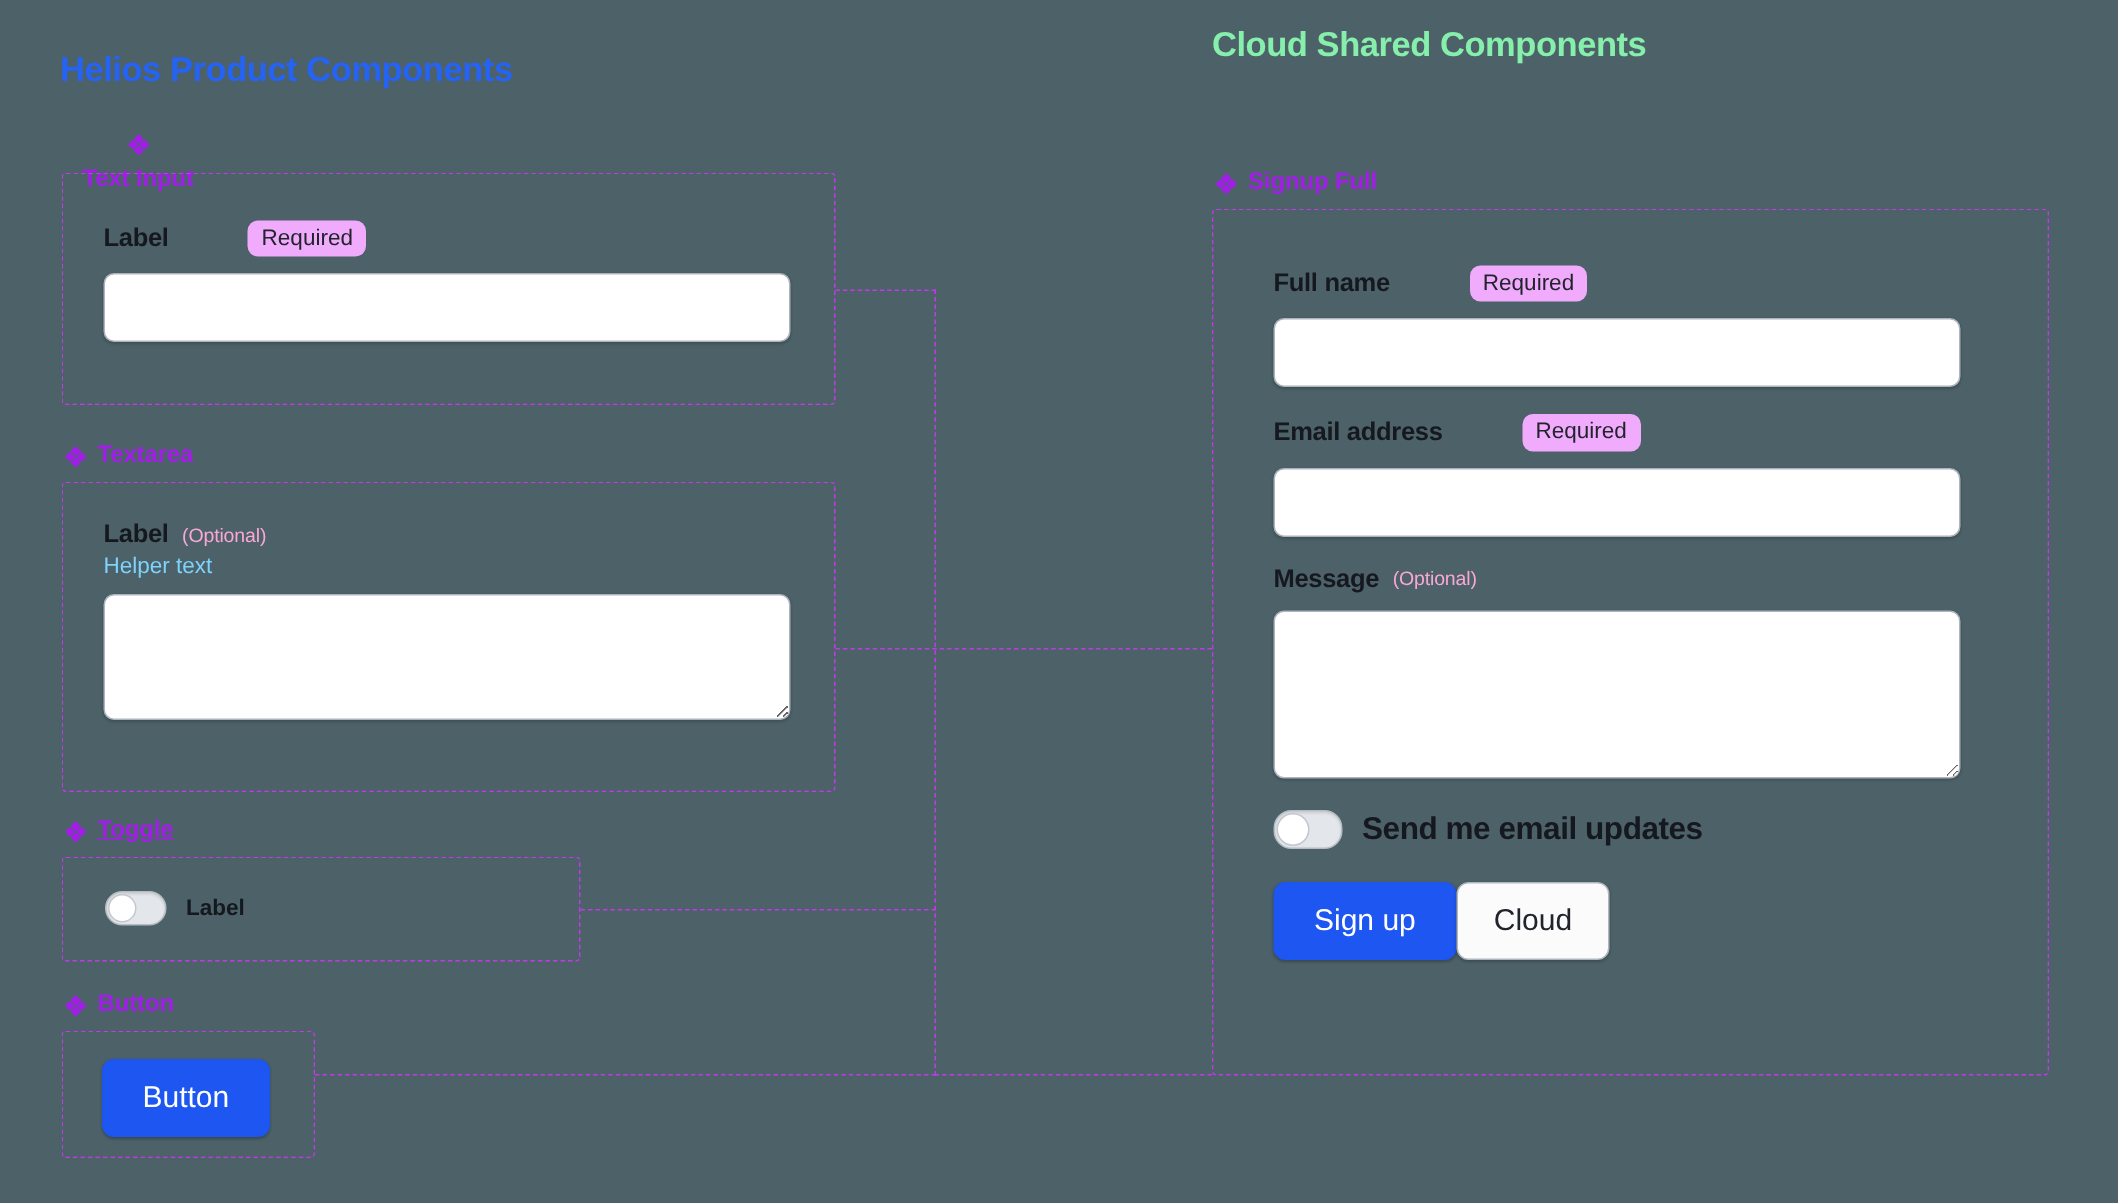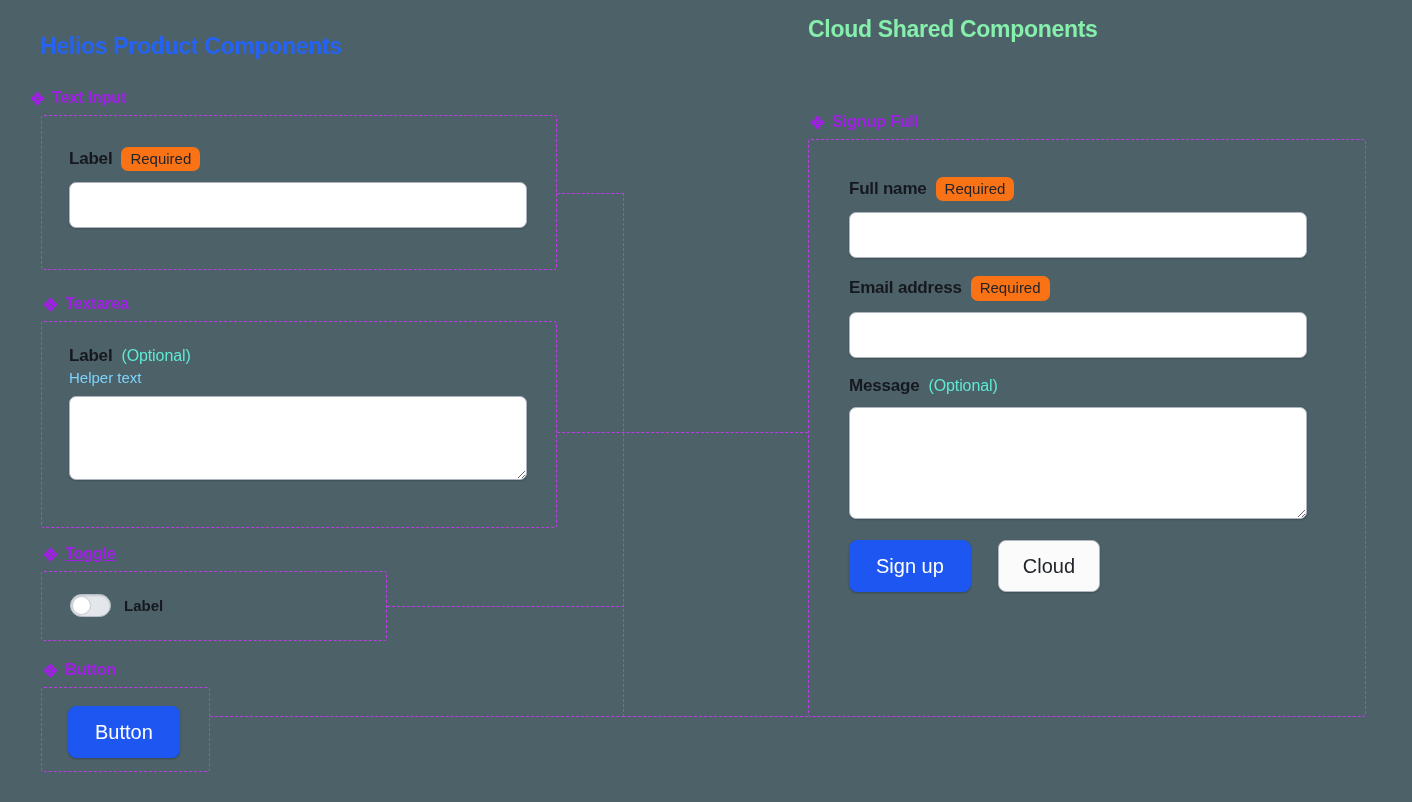--- a/index.html
+++ b/index.html
@@ -60,28 +60,29 @@
   }
   .field-label {
     font-size: 17px;
     font-weight: 700;
     color: #15181e;
     letter-spacing: -0.2px;
   }
   .badge-required {
     font-size: 15px;
     color: #21242b;
-    background: #f97316;
+    background: #f0abfc;
     border-radius: 7px;
     padding: 3px 9px 4px;
     line-height: 1.15;
+    margin-left: 44px;
   }
   .tag-optional {
-    font-size: 16px;
-    color: #5eead4;
+    font-size: 13px;
+    color: #f9a8d4;
     letter-spacing: -0.1px;
   }
   .helper-text {
     font-size: 15px;
     color: #7dd3fc;
     margin-bottom: 10px;
     margin-top: -3px;
   }
 
   .text-input {
@@ -155,24 +156,24 @@
   }
   .btn-secondary {
     background: #fbfbfc;
     color: #21242b;
     border: 1px solid #b0b6be;
     font-size: 20px;
     padding: 15px 24px;
     box-shadow: 0 1px 2px rgba(0,0,0,.2);
   }
 
-  .btn-row { display: flex; align-items: flex-end; gap: 27px; }
-
-  
-  #sh-text-input { left: 30px; top: 89px; }
+  .btn-row { display: flex; align-items: flex-end; }
+
+  
+  #sh-text-input { left: 55px; top: 89px; flex-direction: column; }
   #box-text-input { left: 41px; top: 115px; width: 516px; height: 155px; }
   #inner-text-input { position: absolute; left: 27px; top: 31px; width: 458px; }
 
   #sh-textarea { left: 43px; top: 295px; }
   #box-textarea { left: 41px; top: 321px; width: 516px; height: 207px; }
   #inner-textarea { position: absolute; left: 27px; top: 24px; width: 458px; }
 
   #sh-toggle { left: 43px; top: 545px; text-decoration: underline; }
   #box-toggle { left: 41px; top: 571px; width: 346px; height: 70px; }
   #inner-toggle { position: absolute; left: 28px; top: 22px; }
@@ -313,20 +314,26 @@
       </div>
 
       <div class="form-field" style="margin-bottom:21px;">
         <div class="field-label-row">
           <span class="field-label">Message</span>
           <span class="tag-optional">(Optional)</span>
         </div>
         <textarea class="text-area" style="height: 112px;" placeholder=""></textarea>
       </div>
 
+      <div class="toggle-row" style="margin-bottom:22px;">
+        <div class="toggle-switch" style="width:46px;height:26px;flex:0 0 46px;">
+          <div class="knob" style="width:22px;height:22px;"></div>
+        </div>
+        <span class="toggle-label lg">Send me email updates</span>
+      </div>
 
       <div class="btn-row">
         <button class="btn btn-primary">Sign up</button>
         <button class="btn btn-secondary">Cloud</button>
       </div>
 
     </div>
   </div>
 
 </div>

